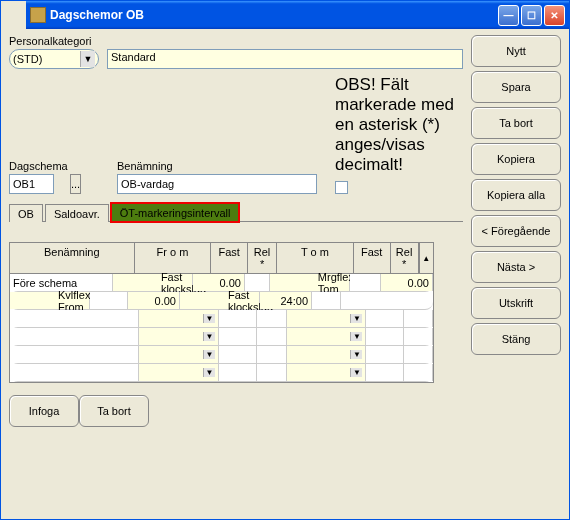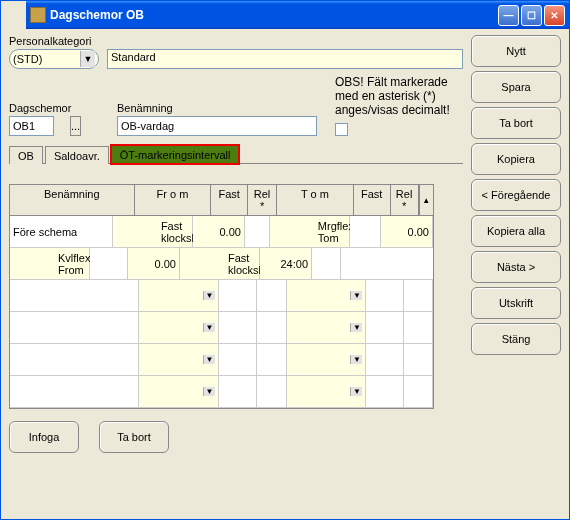--- a/index.html
+++ b/index.html
@@ -20,47 +20,47 @@
 
 .label { font-size: 11px; color: #000; margin-bottom: 2px; display: block; }
 .field-row { display: flex; gap: 8px; margin-bottom: 6px; align-items: flex-end; }
 .field { display: flex; flex-direction: column; }
 .combo, .text-input { height: 20px; border: 1px solid #7f9db9; background: #fff; font-size: 11px; padding: 1px 3px; }
 .combo.yellow, .text-input.yellow { background: #ffffe1; }
 .combo { display: flex; align-items: center; justify-content: space-between; border-radius: 10px; }
 .combo .arrow { width: 15px; height: 16px; background: #e3e3e3; border-left: 1px solid #aaa; display:flex; align-items:center; justify-content:center; font-size:9px; }
 .small-btn { width: 18px; height: 20px; border:1px solid #888; background:#ece9d8; cursor:pointer; display:flex; align-items:center; justify-content:center; font-size:11px; }
 
-.note { font-size: 12px; color: #000; }
+.note { font-size: 17px; color: #000; }
 .checkbox-row { display:flex; align-items:center; gap:4px; margin-top:6px; }
 .chk { width:13px; height:13px; border:1px solid #7f9db9; background:#fff; }
 
 .tabs { display: flex; align-items: flex-end; margin-top: 8px; border-bottom: 1px solid #888; }
 .tab { padding: 3px 8px 2px 8px; border: 1px solid #888; border-bottom: none; background: #ece9d8; margin-right: 2px; font-size: 11px; cursor: pointer; position: relative; top: 1px; }
 .tab.active { background: #4d7c0f; border-bottom: 1px solid #ece9d8; }
 .tab.highlighted { outline: 2px solid #e00; outline-offset: -1px; }
 
 .grid-wrap { margin-top: 20px; border: 1px solid #888; background: #fff; width: 425px; }
 .grid-head { display: flex; background: #ece9d8; border-bottom: 1px solid #888; }
 .grid-head .cell { border-right: 1px solid #888; padding: 3px 4px; text-align: center; font-size: 11px; }
-.grid-body .row { display: flex; border-bottom: 1px solid #ccc; height: 32px; }
+.grid-body .row { display: flex; border-bottom: 1px solid #ccc; height: 18px; border-radius: 8px; }
 .grid-body .cell { border-right: 1px solid #ccc; padding: 1px 3px; font-size: 11px; display: flex; align-items: center; background:#fff; }
 .grid-body .cell.yellow { background: #ffffe1; padding-left: 48px; }
 .grid-body .cell.right { justify-content: flex-end; }
 .col-name { width: 130px; }
 .col-from { width: 80px; }
 .col-fast { width: 38px; }
 .col-rel { width: 30px; }
 .col-to { width: 80px; }
 .col-fast2 { width: 38px; }
 .col-rel2 { width: 29px; }
 .mini-dd { width: 12px; background: #e3e3e3; border-left: 1px solid #aaa; display:flex; align-items:center; justify-content:center; font-size:8px; margin-left:auto; }
 .scroll-head { width: 15px; background:#ece9d8; border-left:1px solid #888; display:flex; align-items:center; justify-content:center; font-size:8px; }
 
-.action-btns { display:flex; gap:20px; margin-top:12px; }
+.action-btns { display:flex; gap:0; margin-top:12px; }
 .action-btns .btn { width: 70px; }
 </style>
 </head>
 <body>
 
 <div class="window">
   <div class="titlebar">
     <div class="icon-slot"></div>
     <div class="title">Dagschemor OB</div>
     <div class="title-btns">
@@ -84,21 +84,21 @@
         <div class="field" style="flex:1;">
           <span class="label">&nbsp;</span>
           <div class="text-input yellow">
             <span>Standard</span>
           </div>
         </div>
       </div>
 
       <div class="field-row">
         <div class="field" style="width:70px;">
-          <span class="label">Dagschemor</span>
+          <span class="label">Dagschema</span>
           <div style="display:flex; gap:16px;">
             <input class="text-input" style="width: 45px; background: rgb(255, 255, 255);" value="OB1">
             <div class="small-btn">...</div>
           </div>
         </div>
         <div class="field" style="width:200px; margin-left:30px;">
           <span class="label">Benämning</span>
           <input class="text-input" value="OB-vardag" style="">
         </div>
         <div style="flex:1; padding-left:10px;">
@@ -229,24 +229,24 @@
       <div class="btn">
           <span>Spara</span>
         </div>
       <div class="btn">
           <span>Ta bort</span>
         </div>
       <div class="btn">
           <span>Kopiera</span>
         </div>
       <div class="btn">
+          <span>Kopiera alla</span>
+        </div>
+      <div class="btn">
           <span>&lt; Föregående</span>
-        </div>
-      <div class="btn">
-          <span>Kopiera alla</span>
         </div>
       <div class="btn">
           <span>Nästa &gt;</span>
         </div>
       <div class="btn">
           <span>Utskrift</span>
         </div>
       <div class="btn">
           <span>Stäng</span>
         </div>

